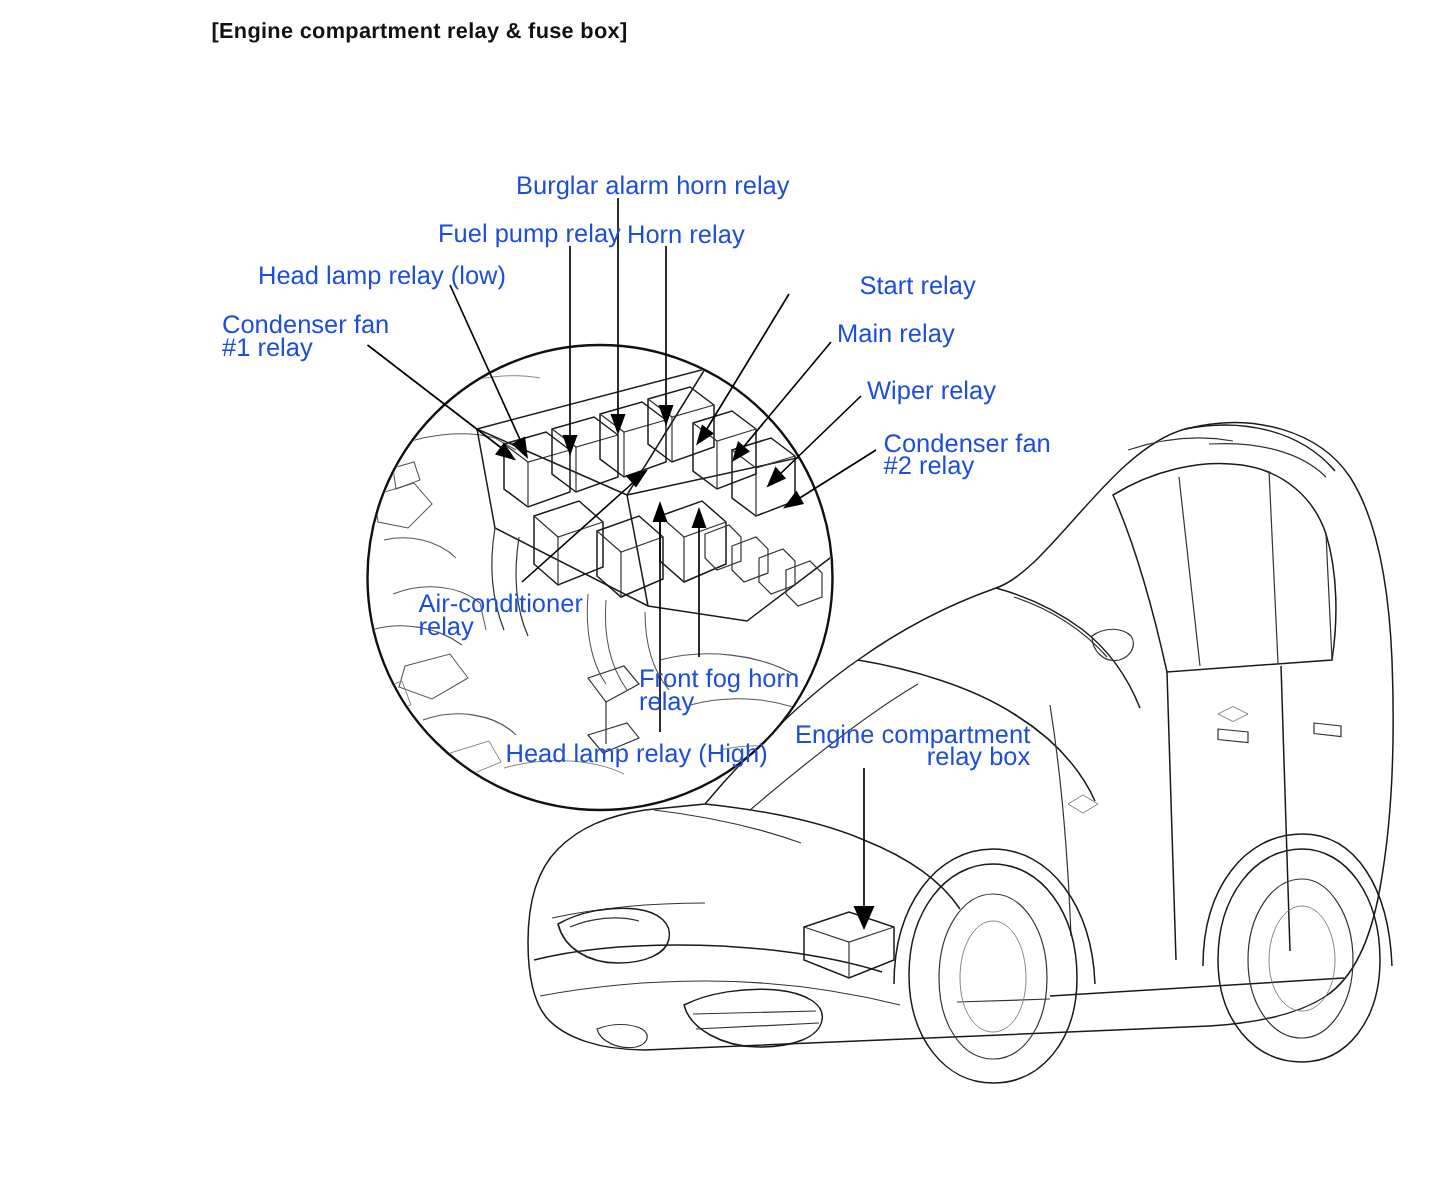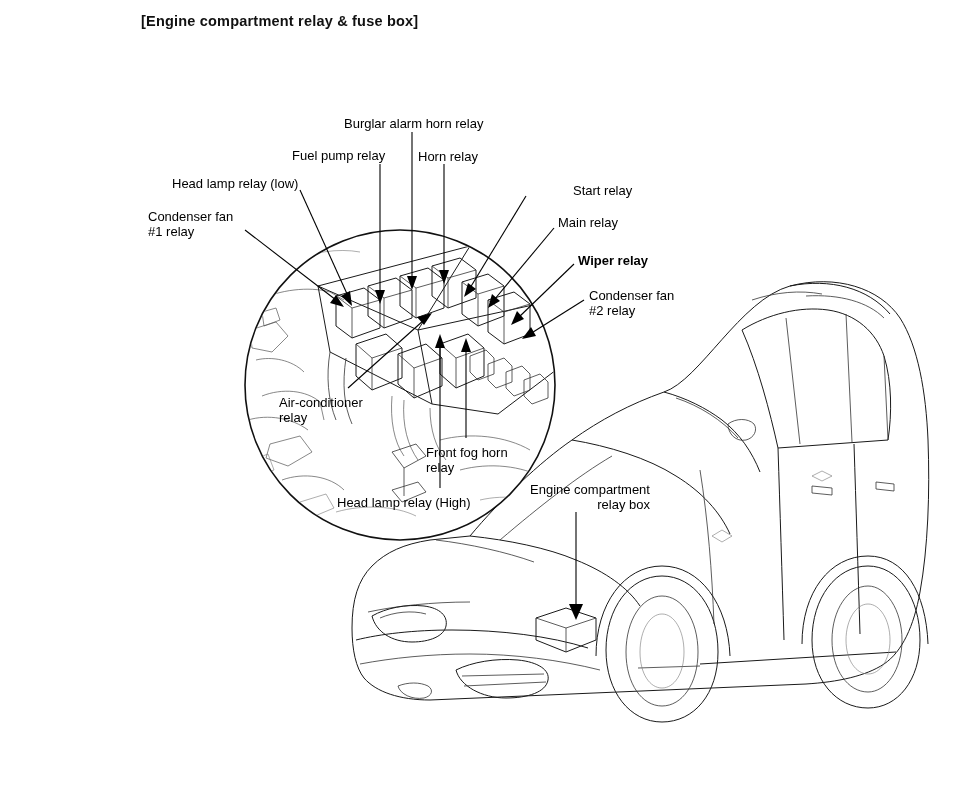--- a/index.html
+++ b/index.html
@@ -22,22 +22,22 @@
     left: 141px;
     top: 13px;
     font-size: 14.5px;
     font-weight: bold;
     color: #111111;
     letter-spacing: 0.2px;
     white-space: nowrap;
   }
   .label {
     position: absolute;
-    font-size: 13px;
-    color: #000000;
+    font-size: 17px;
+    color: #1d4ed8;
     line-height: 15px;
     white-space: pre;
   }
   svg.art {
     position: absolute;
     left: 0;
     top: 0;
     width: 958px;
     height: 790px;
   }
@@ -282,21 +282,21 @@
   </svg>
 
   <div class="label" style="left:344px; top:116px;">Burglar alarm horn relay</div>
   <div class="label" style="left:292px; top:148px;text-align:right;">Fuel pump relay</div>
   <div class="label" style="left:418px; top:149px;">Horn relay</div>
   <div class="label" style="left:172px; top:176px;">Head lamp relay (low)</div>
   <div class="label" style="left:529px; top:183px;margin-left:44px;">Start relay</div>
   <div class="label" style="left:148px; top:209px;">Condenser fan
 #1 relay</div>
   <div class="label" style="left:558px; top:215px;">Main relay</div>
-  <div class="label" style="left:578px; top:253px;font-weight:bold;">Wiper relay</div>
+  <div class="label" style="left:578px; top:253px;">Wiper relay</div>
   <div class="label" style="left:589px; top:288px;">Condenser fan
 #2 relay</div>
   <div class="label" style="left:258px; top:395px;margin-left:21px;">Air-conditioner
 relay</div>
   <div class="label" style="left:426px; top:445px;">Front fog horn
 relay</div>
   <div class="label" style="left:337px; top:495px;">Head lamp relay (High)</div>
   <div class="label" style="left:530px; top:482px;text-align:right;">Engine compartment
 relay box</div>
 

